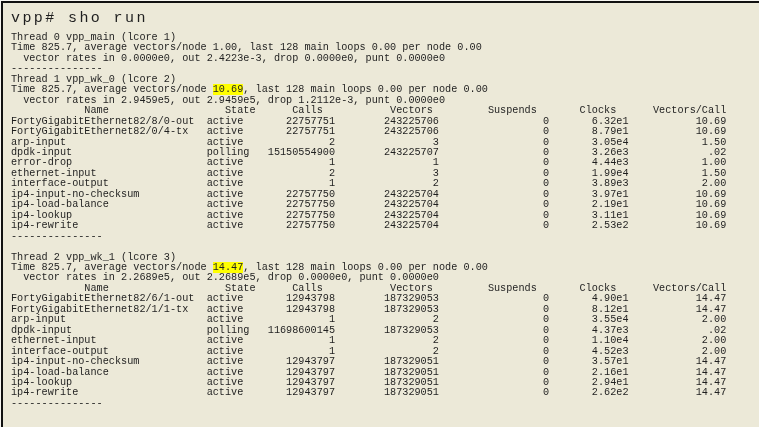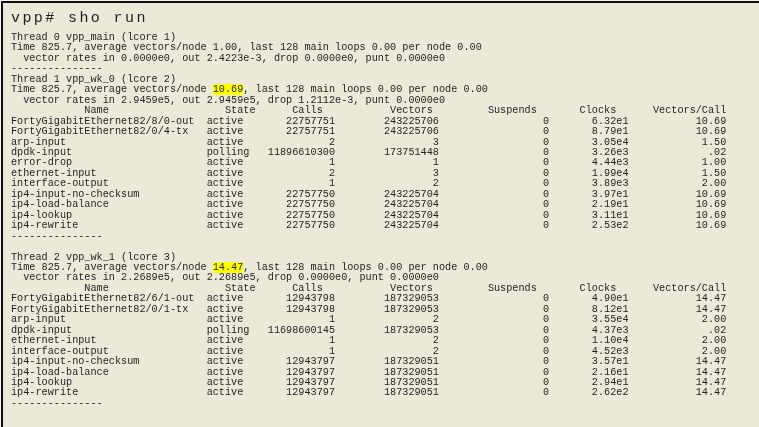--- a/index.html
+++ b/index.html
@@ -47,36 +47,36 @@
       <div class="tline"><span>Time 825.7, average vectors/node </span><span>1.00</span><span>, last 128 main loops 0.00 per node 0.00</span></div>
       <div class="tline">  vector rates in 0.0000e0, out 2.4223e-3, drop 0.0000e0, punt 0.0000e0</div>
       <div class="tline">---------------</div>
       <div class="tline">Thread 1 vpp_wk_0 (lcore 2)</div>
       <div class="tline"><span>Time 825.7, average vectors/node </span><span class="hl" style="background: rgb(255, 255, 0);">10.69</span><span>, last 128 main loops 0.00 per node 0.00</span></div>
       <div class="tline">  vector rates in 2.9459e5, out 2.9459e5, drop 1.2112e-3, punt 0.0000e0</div>
       <div class="tline"><span>            Name</span><span>                   State</span><span>      Calls</span><span>           Vectors</span><span>         Suspends</span><span>       Clocks</span><span>      Vectors/Call</span></div>
       <div class="tline"><span>FortyGigabitEthernet82/8/0-out  </span><span>active    </span><span>   22757751</span><span>        243225706</span><span>                 0</span><span>       6.32e1</span><span>           10.69</span></div>
       <div class="tline"><span>FortyGigabitEthernet82/0/4-tx   </span><span>active    </span><span>   22757751</span><span>        243225706</span><span>                 0</span><span>       8.79e1</span><span>           10.69</span></div>
       <div class="tline"><span>arp-input                       </span><span>active    </span><span>          2</span><span>                3</span><span>                 0</span><span>       3.05e4</span><span>            1.50</span></div>
-      <div class="tline"><span>dpdk-input                      </span><span>polling   </span><span>11896610300</span><span>        173751448</span><span>                 0</span><span>       3.26e3</span><span>             .02</span></div>
+      <div class="tline"><span>dpdk-input                      </span><span>polling   </span><span>15150554900</span><span>        243225707</span><span>                 0</span><span>       3.26e3</span><span>             .02</span></div>
       <div class="tline"><span>error-drop                      </span><span>active    </span><span>          1</span><span>                1</span><span>                 0</span><span>       4.44e3</span><span>            1.00</span></div>
       <div class="tline"><span>ethernet-input                  </span><span>active    </span><span>          2</span><span>                3</span><span>                 0</span><span>       1.99e4</span><span>            1.50</span></div>
       <div class="tline"><span>interface-output                </span><span>active    </span><span>          1</span><span>                2</span><span>                 0</span><span>       3.89e3</span><span>            2.00</span></div>
       <div class="tline"><span>ip4-input-no-checksum           </span><span>active    </span><span>   22757750</span><span>        243225704</span><span>                 0</span><span>       3.97e1</span><span>           10.69</span></div>
       <div class="tline"><span>ip4-load-balance                </span><span>active    </span><span>   22757750</span><span>        243225704</span><span>                 0</span><span>       2.19e1</span><span>           10.69</span></div>
       <div class="tline"><span>ip4-lookup                      </span><span>active    </span><span>   22757750</span><span>        243225704</span><span>                 0</span><span>       3.11e1</span><span>           10.69</span></div>
       <div class="tline"><span>ip4-rewrite                     </span><span>active    </span><span>   22757750</span><span>        243225704</span><span>                 0</span><span>       2.53e2</span><span>           10.69</span></div>
       <div class="tline">---------------</div>
       <div class="tline">&nbsp;</div>
       <div class="tline">Thread 2 vpp_wk_1 (lcore 3)</div>
       <div class="tline"><span>Time 825.7, average vectors/node </span><span class="hl" style="background: rgb(255, 255, 0);">14.47</span><span>, last 128 main loops 0.00 per node 0.00</span></div>
       <div class="tline">  vector rates in 2.2689e5, out 2.2689e5, drop 0.0000e0, punt 0.0000e0</div>
       <div class="tline"><span>            Name</span><span>                   State</span><span>      Calls</span><span>           Vectors</span><span>         Suspends</span><span>       Clocks</span><span>      Vectors/Call</span></div>
       <div class="tline"><span>FortyGigabitEthernet82/6/1-out  </span><span>active    </span><span>   12943798</span><span>        187329053</span><span>                 0</span><span>       4.90e1</span><span>           14.47</span></div>
-      <div class="tline"><span>FortyGigabitEthernet82/0/1-tx   </span><span>active    </span><span>   12943798</span><span>        187329053</span><span>                 0</span><span>       8.12e1</span><span>           14.47</span></div>
+      <div class="tline"><span>FortyGigabitEthernet82/1/1-tx   </span><span>active    </span><span>   12943798</span><span>        187329053</span><span>                 0</span><span>       8.12e1</span><span>           14.47</span></div>
       <div class="tline"><span>arp-input                       </span><span>active    </span><span>          1</span><span>                2</span><span>                 0</span><span>       3.55e4</span><span>            2.00</span></div>
       <div class="tline"><span>dpdk-input                      </span><span>polling   </span><span>11698600145</span><span>        187329053</span><span>                 0</span><span>       4.37e3</span><span>             .02</span></div>
       <div class="tline"><span>ethernet-input                  </span><span>active    </span><span>          1</span><span>                2</span><span>                 0</span><span>       1.10e4</span><span>            2.00</span></div>
       <div class="tline"><span>interface-output                </span><span>active    </span><span>          1</span><span>                2</span><span>                 0</span><span>       4.52e3</span><span>            2.00</span></div>
       <div class="tline"><span>ip4-input-no-checksum           </span><span>active    </span><span>   12943797</span><span>        187329051</span><span>                 0</span><span>       3.57e1</span><span>           14.47</span></div>
       <div class="tline"><span>ip4-load-balance                </span><span>active    </span><span>   12943797</span><span>        187329051</span><span>                 0</span><span>       2.16e1</span><span>           14.47</span></div>
       <div class="tline"><span>ip4-lookup                      </span><span>active    </span><span>   12943797</span><span>        187329051</span><span>                 0</span><span>       2.94e1</span><span>           14.47</span></div>
       <div class="tline"><span>ip4-rewrite                     </span><span>active    </span><span>   12943797</span><span>        187329051</span><span>                 0</span><span>       2.62e2</span><span>           14.47</span></div>
       <div class="tline">---------------</div>
     </div>

